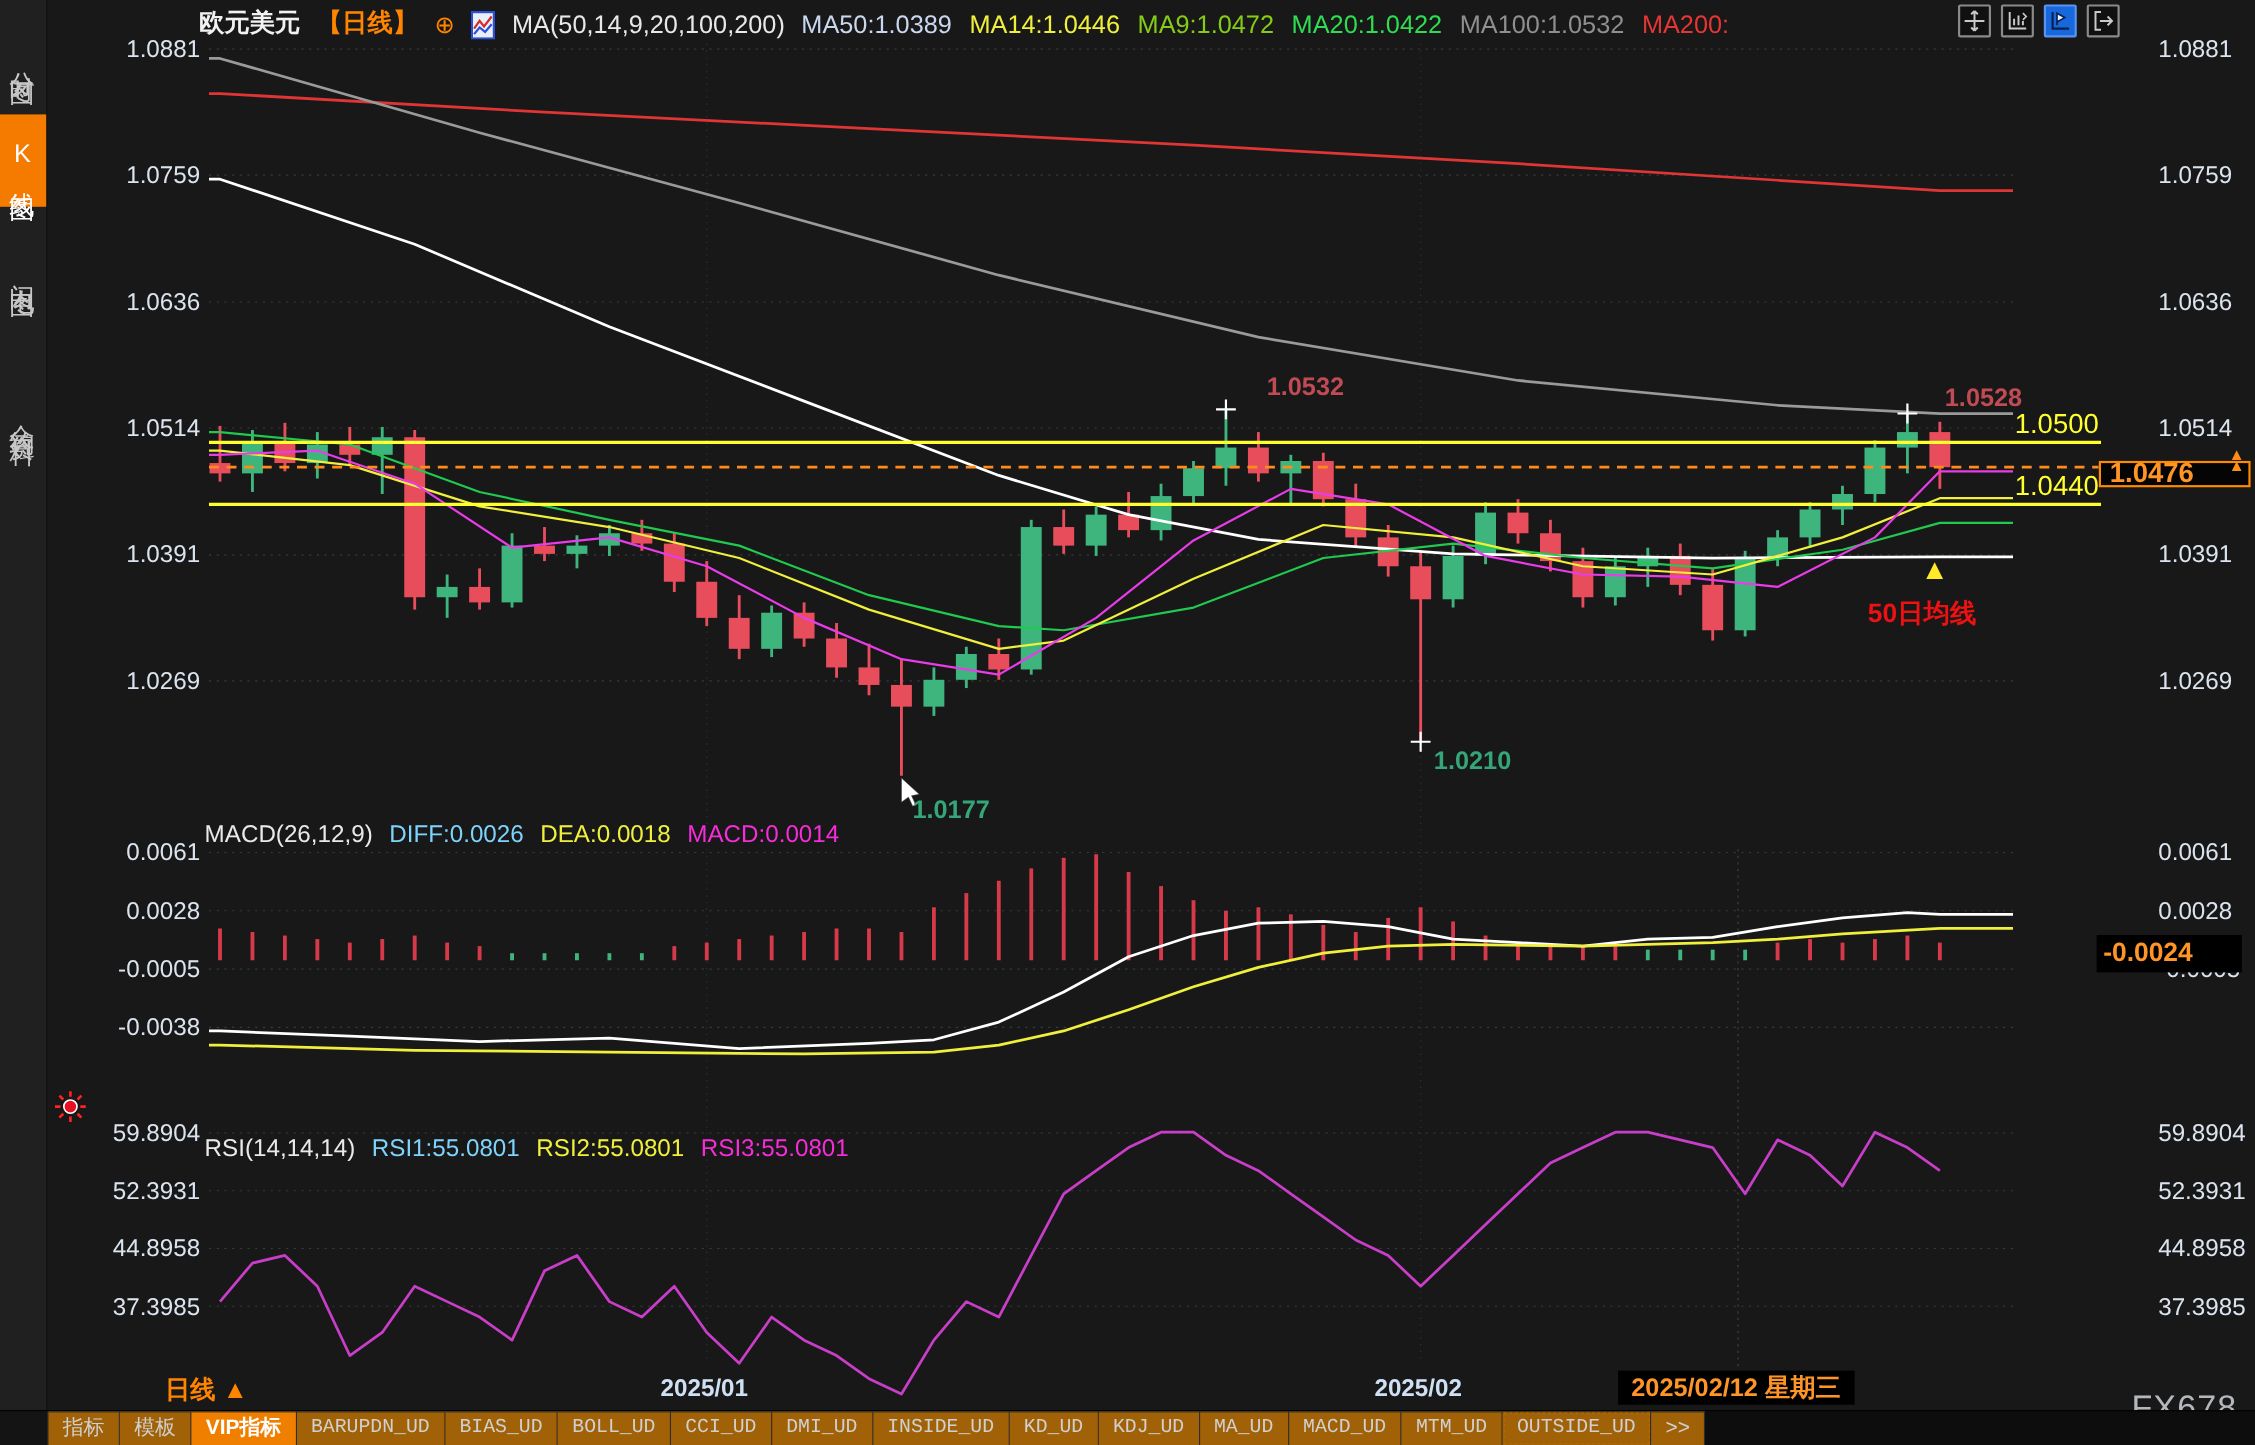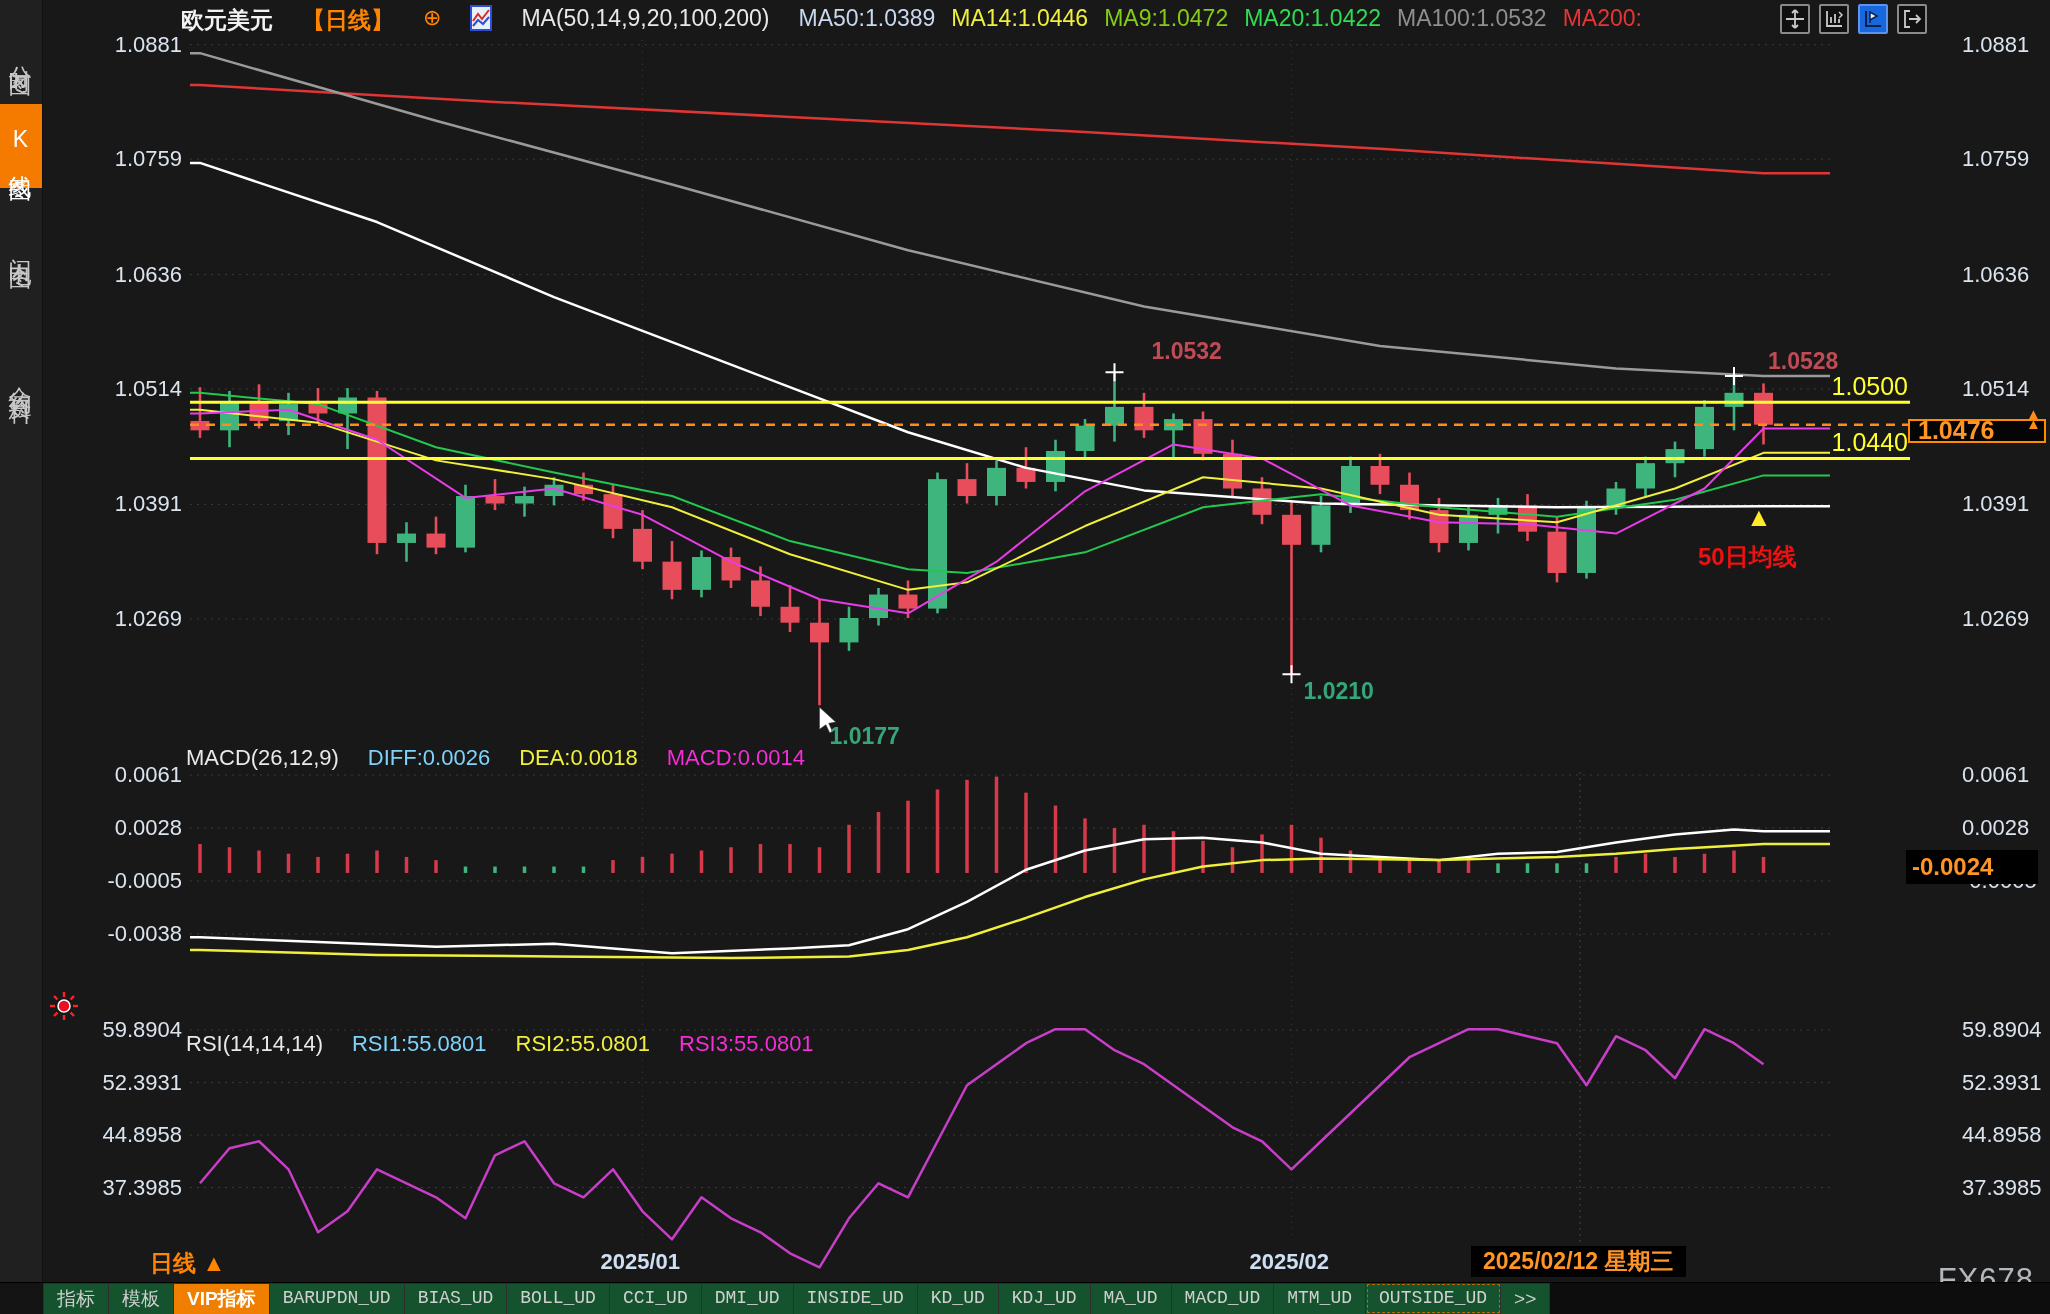--- a/index.html
+++ b/index.html
@@ -6,21 +6,21 @@
   body{width:2050px;height:1314px;position:relative;overflow:hidden;
        font-family:"Liberation Sans",sans-serif;color:#ddd;}
   
   #sidebar{position:absolute;left:0;top:0;width:42px;height:1314px;background:#202020;
            border-right:1px solid #101010;z-index:5;}
   .side-item{position:absolute;left:0;width:42px;display:flex;align-items:center;justify-content:center;
              writing-mode:vertical-rl;text-orientation:upright;letter-spacing:5px;
              font-size:23px;color:#c8c8c8;cursor:pointer;}
   .side-item.active{background:#f57a00;color:#ffffff;}
   
-  .hrow{position:absolute;display:flex;align-items:flex-start;gap:29px;font-size:23px;white-space:nowrap;z-index:6;}
+  .hrow{position:absolute;display:flex;align-items:flex-end;gap:15px;font-size:23px;white-space:nowrap;z-index:6;}
   #main-header{left:181px;top:5px;}
   .sym{color:#f2f2f2;font-weight:bold;}
   .period-tag{color:#ff8400;font-weight:bold;}
   .plus-icon{color:#ff8400;font-size:22px;}
   .ma-set{color:#e8e8e8;}
   
   #tool-icons{position:absolute;left:1780px;top:4px;display:flex;gap:9px;z-index:6;}
   .tool-btn{width:30px;height:30px;border:2px solid #8a8a8a;background:#101010;border-radius:2px;
             display:flex;align-items:center;justify-content:center;cursor:pointer;box-sizing:border-box;}
   .tool-btn.active{background:#1668dc;border-color:#5b93ee;}
@@ -43,21 +43,21 @@
   
   #period-label{position:absolute;left:150px;top:1248px;color:#ff8400;font-size:23px;font-weight:bold;z-index:5;}
   .month-label{position:absolute;top:1249px;color:#cfe0f4;font-size:22px;font-weight:bold;z-index:4;}
   #date-box{position:absolute;left:1471px;top:1246px;height:31px;background:#000;color:#ff9526;
             font-size:23px;font-weight:bold;display:flex;align-items:center;padding:0 12px;z-index:5;}
   #watermark{position:absolute;right:16px;top:1262px;color:#b4b8bd;font-size:31px;letter-spacing:1px;z-index:6;}
   
   #tabbar{position:absolute;left:0;bottom:0;width:2050px;height:31px;background:#0d0d0d;display:flex;z-index:7;
           border-top:1px solid #000;}
   .tab-spacer{width:43px;background:#141414;border-right:1px solid #2e2e2e;}
-  .tab{height:31px;line-height:29px;padding:0 13px;background:#14532d;color:#d0d0d0;font-size:19px;
+  .tab{height:31px;line-height:29px;padding:0 13px;background:#a16207;color:#d0d0d0;font-size:19px;
        border-right:1px solid #2e2e2e;border-top:1px solid #2e2e2e;cursor:pointer;white-space:nowrap;box-sizing:border-box;}
   .tab.mono{font-family:"Liberation Mono",monospace;font-size:18px;}
   .tab.active{background:#f07f00;color:#fff;font-weight:bold;}
   .tab.outlined{outline:1px dashed #b86a00;outline-offset:-2px;}
   #alarm-icon{position:absolute;left:48px;top:990px;z-index:6;cursor:pointer;}
   #chart-svg{position:absolute;left:0;top:0;z-index:2;}
 </style>
 </head>
 <body>
 

